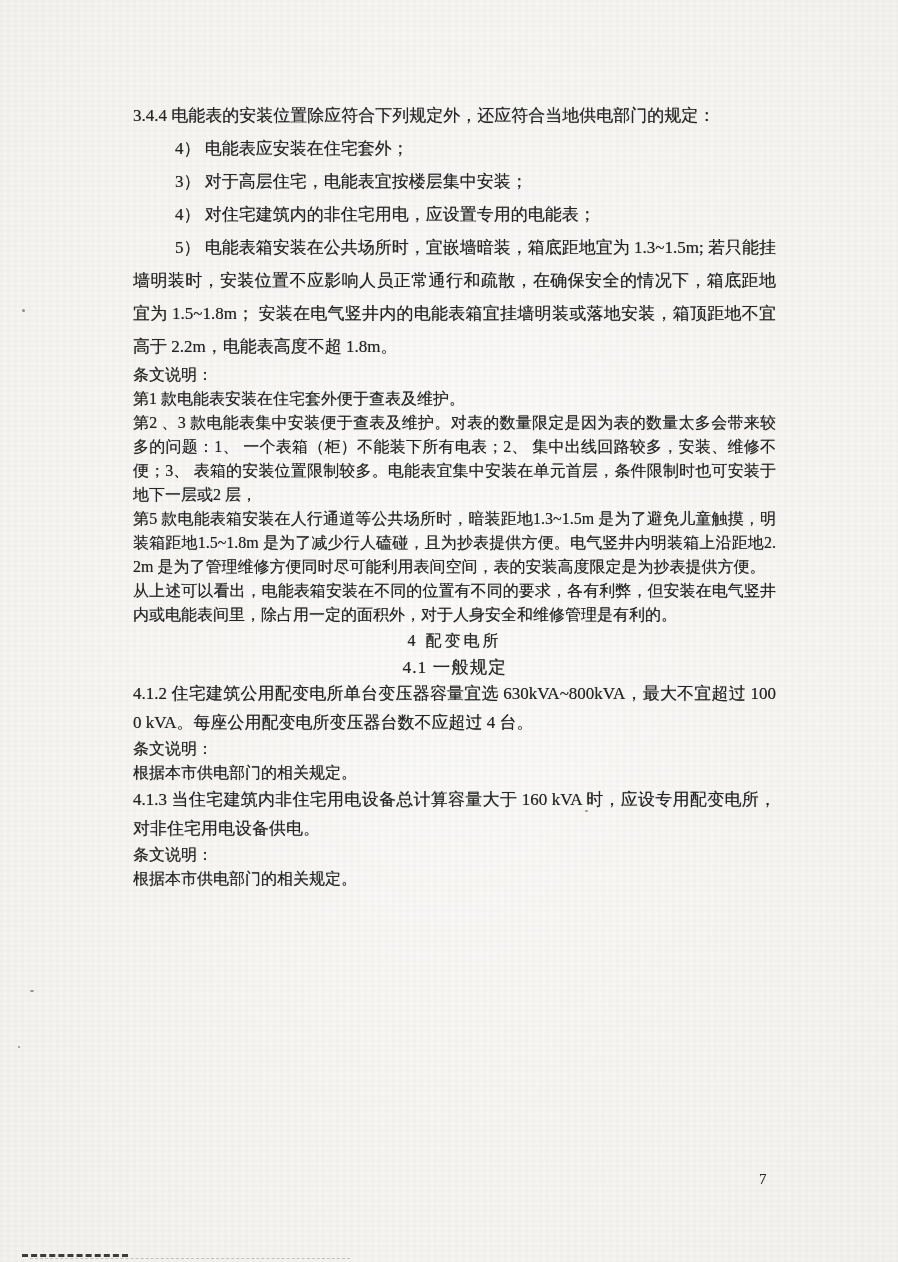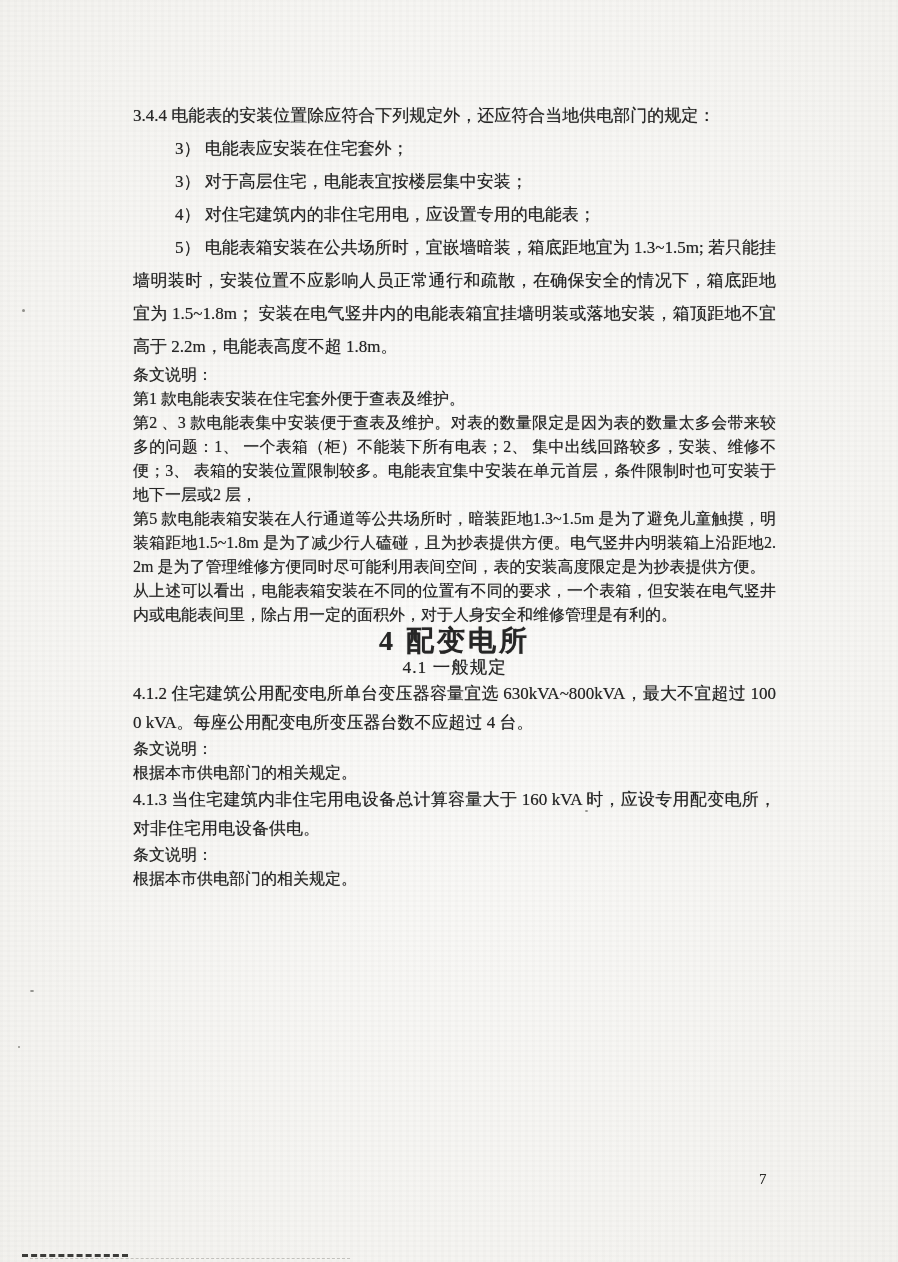--- a/index.html
+++ b/index.html
@@ -25,21 +25,21 @@
     text-align:justify;
   }
   p.blk{
     margin:0;
     text-shadow:0 0 .7px rgba(45,45,42,.65);
     word-break:break-all;
   }
   .clause{font-size:17px;line-height:33px;margin-bottom:8px;}
   .item{font-size:17px;line-height:33px;text-indent:42px;margin-bottom:5px;}
   .note,.note-label{font-size:16px;line-height:24px;}
-  .h1{font-size:28px;line-height:28px;font-weight:bold;text-align:center;
+  .h1{font-size:16px;line-height:28px;font-weight:normal;text-align:center;
       margin:8px 0 9px;letter-spacing:3px;text-indent:0;}
   .h2{font-size:17.5px;line-height:24px;font-weight:normal;text-align:center;
       margin:0 0 9px;letter-spacing:1px;}
   .clause2{font-size:17px;line-height:29px;margin-bottom:3px;}
   .pagenum{
     position:absolute;left:759px;top:1171px;
     font-size:15px;color:#2e2e2c;
     text-shadow:0 0 .6px rgba(45,45,42,.6);
   }
   
@@ -57,29 +57,29 @@
   .speck.s2{left:30px;top:990px;width:4px;height:2px;}
   .speck.s3{left:18px;top:1046px;width:2px;height:2px;}
   .speck.s4{left:585px;top:810px;width:3px;height:2px;}
 </style>
 </head>
 <body>
 
 <div class="page" style="--bg: #f7f6f3; --ink: #262626;">
   <div class="content" id="doc-body">
       <p class="blk clause">3.4.4  电能表的安装位置除应符合下列规定外，还应符合当地供电部门的规定：</p>
-      <p class="blk item">3） 电能表应安装在住宅套外；</p>
+      <p class="blk item">4） 电能表应安装在住宅套外；</p>
       <p class="blk item">3） 对于高层住宅，电能表宜按楼层集中安装；</p>
       <p class="blk item">4） 对住宅建筑内的非住宅用电，应设置专用的电能表；</p>
       <p class="blk item">5） 电能表箱安装在公共场所时，宜嵌墙暗装，箱底距地宜为 1.3~1.5m; 若只能挂墙明装时，安装位置不应影响人员正常通行和疏散，在确保安全的情况下，箱底距地宜为 1.5~1.8m；  安装在电气竖井内的电能表箱宜挂墙明装或落地安装，箱顶距地不宜高于 2.2m，电能表高度不超 1.8m。</p>
       <p class="blk note-label">条文说明：</p>
       <p class="blk note">第1 款电能表安装在住宅套外便于查表及维护。</p>
       <p class="blk note">第2 、3 款电能表集中安装便于查表及维护。对表的数量限定是因为表的数量太多会带来较多的问题：1、 一个表箱（柜）不能装下所有电表；2、 集中出线回路较多，安装、维修不便；3、 表箱的安装位置限制较多。电能表宜集中安装在单元首层，条件限制时也可安装于地下一层或2 层，</p>
       <p class="blk note">第5 款电能表箱安装在人行通道等公共场所时，暗装距地1.3~1.5m 是为了避免儿童触摸，明装箱距地1.5~1.8m 是为了减少行人磕碰，且为抄表提供方便。电气竖井内明装箱上沿距地2.2m 是为了管理维修方便同时尽可能利用表间空间，表的安装高度限定是为抄表提供方便。</p>
-      <p class="blk note">从上述可以看出，电能表箱安装在不同的位置有不同的要求，一个表箱，但安装在电气竖井内或电能表间里，除占用一定的面积外，对于人身安全和维修管理是有利的。</p>
+      <p class="blk note">从上述可以看出，电能表箱安装在不同的位置有不同的要求，各有利弊，但安装在电气竖井内或电能表间里，除占用一定的面积外，对于人身安全和维修管理是有利的。</p>
       <p class="blk h1">4 配变电所</p>
       <p class="blk h2">4.1 一般规定</p>
       <p class="blk clause2">4.1.2  住宅建筑公用配变电所单台变压器容量宜选 630kVA~800kVA，最大不宜超过 1000 kVA。每座公用配变电所变压器台数不应超过 4 台。</p>
       <p class="blk note-label">条文说明：</p>
       <p class="blk note">根据本市供电部门的相关规定。</p>
       <p class="blk clause2">4.1.3  当住宅建筑内非住宅用电设备总计算容量大于 160 kVA 时，应设专用配变电所，对非住宅用电设备供电。</p>
       <p class="blk note-label">条文说明：</p>
       <p class="blk note">根据本市供电部门的相关规定。</p>
     </div>
 

